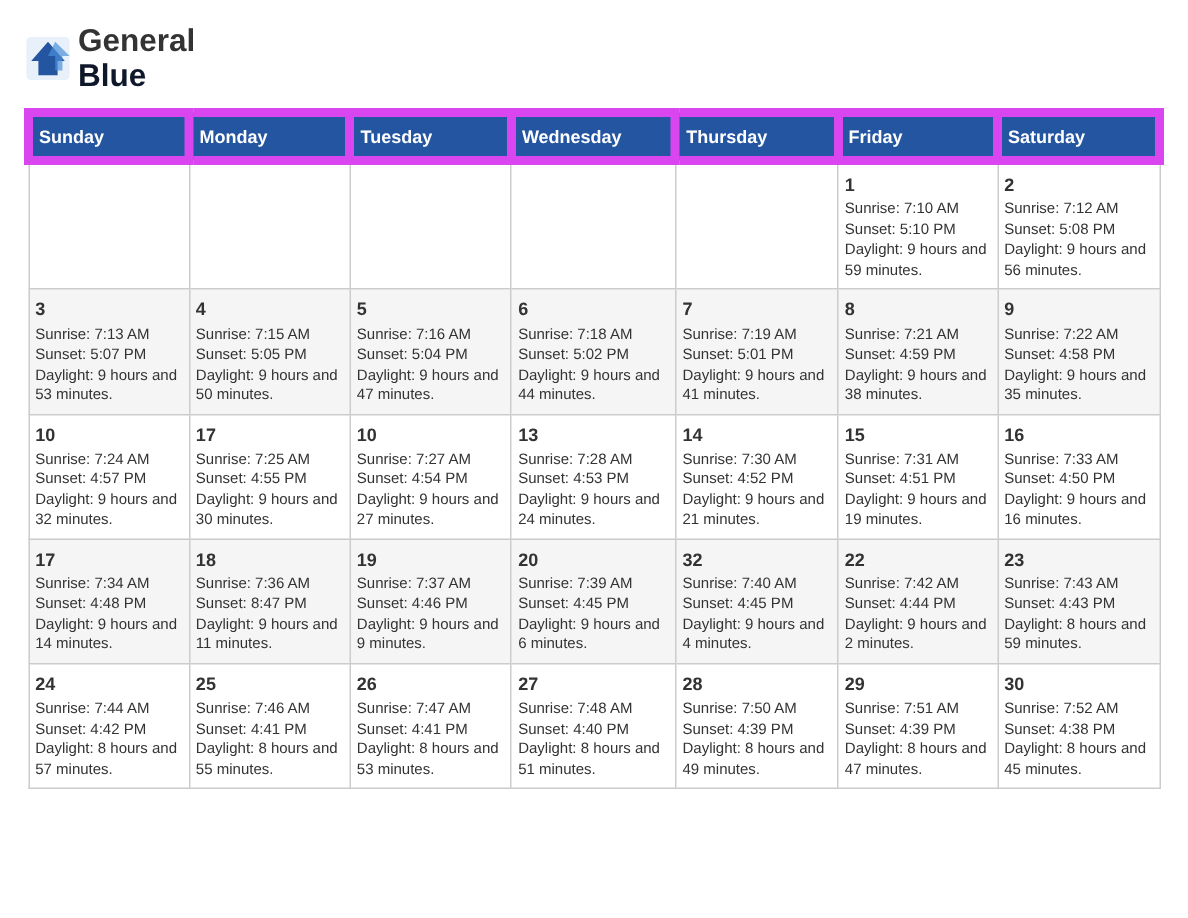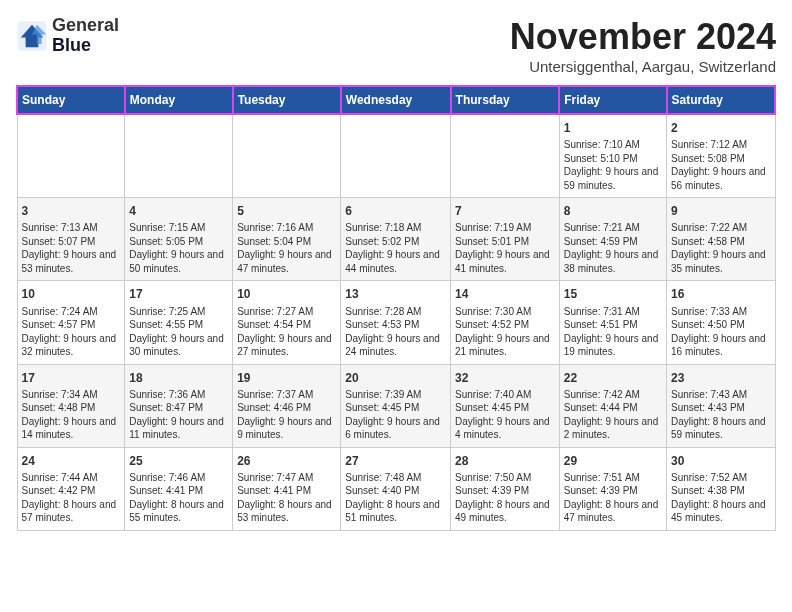--- a/index.html
+++ b/index.html
@@ -15,21 +15,21 @@
       align-items: flex-start;
       justify-content: space-between;
       margin-bottom: 10px;
     }
     .logo {
       display: flex;
       align-items: center;
       gap: 4px;
     }
     .logo-text {
-      font-size: 18px;
+      font-size: 21px;
       font-weight: bold;
       line-height: 1.1;
     }
     .logo-general { color: #333; }
     .logo-blue { color: #0f172a; }
     .logo-icon {
       width: 32px;
       height: 32px;
     }
     .title-block {
@@ -49,21 +49,21 @@
       border-collapse: collapse;
       font-size: 10.5px;
     }
     .calendar th {
       background-color: #2355a0;
       color: #fff;
       padding: 6px 4px;
       text-align: left;
       font-size: 12px;
       font-weight: bold;
-      border: 2px solid #d946ef;
+      border: 6px solid #d946ef;
     }
     .calendar td {
       vertical-align: top;
       padding: 5px 4px;
       border: 1px solid #ccc;
       width: 113px;
       min-height: 80px;
       background: #fff;
       font-size: 10px;
       color: #333;
@@ -102,24 +102,20 @@
   <div class="logo">
     <svg class="logo-icon" viewBox="0 0 40 40">
       <rect x="2" y="2" width="36" height="36" rx="4" fill="#e8f0fa"></rect>
       <polygon points="20,6 34,22 28,22 28,34 12,34 12,22 6,22" fill="#2355a0"></polygon>
       <polygon points="26,6 38,18 32,18 32,30 26,30 26,18 20,18" fill="#4a90d9" opacity="0.7"></polygon>
     </svg>
     <div>
       <div class="logo-text"><span class="logo-general">General</span><br><span class="logo-blue">Blue</span></div>
     </div>
   </div>
-  <div class="title-block">
-    <div class="month-title">November 2024</div>
-    <div class="subtitle">Untersiggenthal, Aargau, Switzerland</div>
-  </div>
 </div>
 
 <table class="calendar">
   <thead>
     <tr>
     <th>Sunday</th>
         <th>Monday</th>
         <th>Tuesday</th>
         <th>Wednesday</th>
         <th>Thursday</th>

